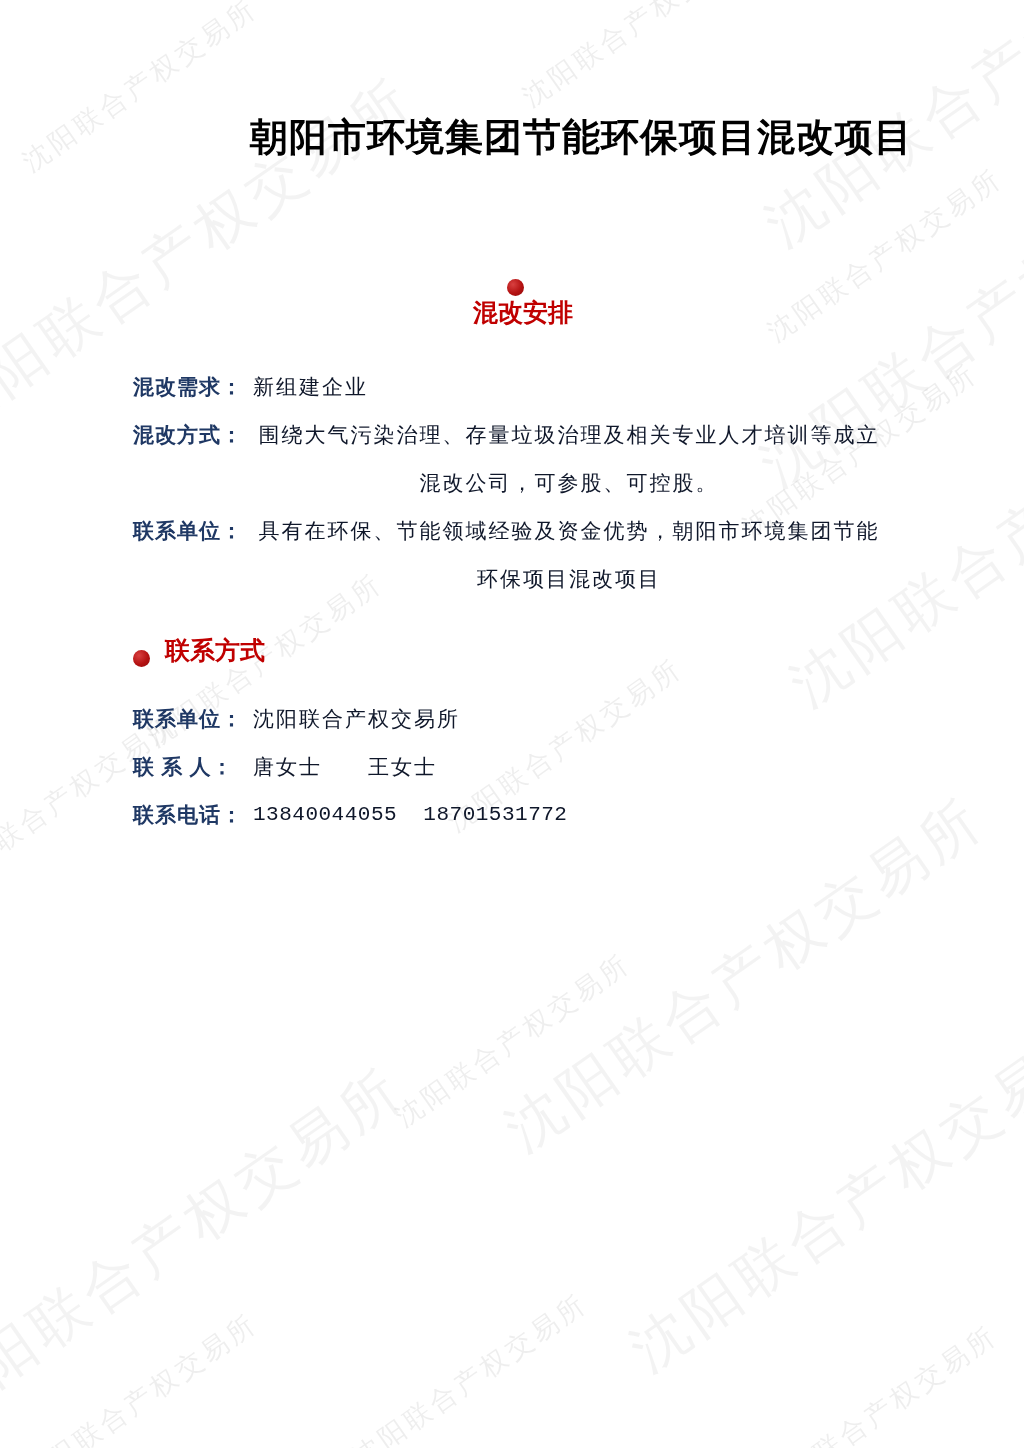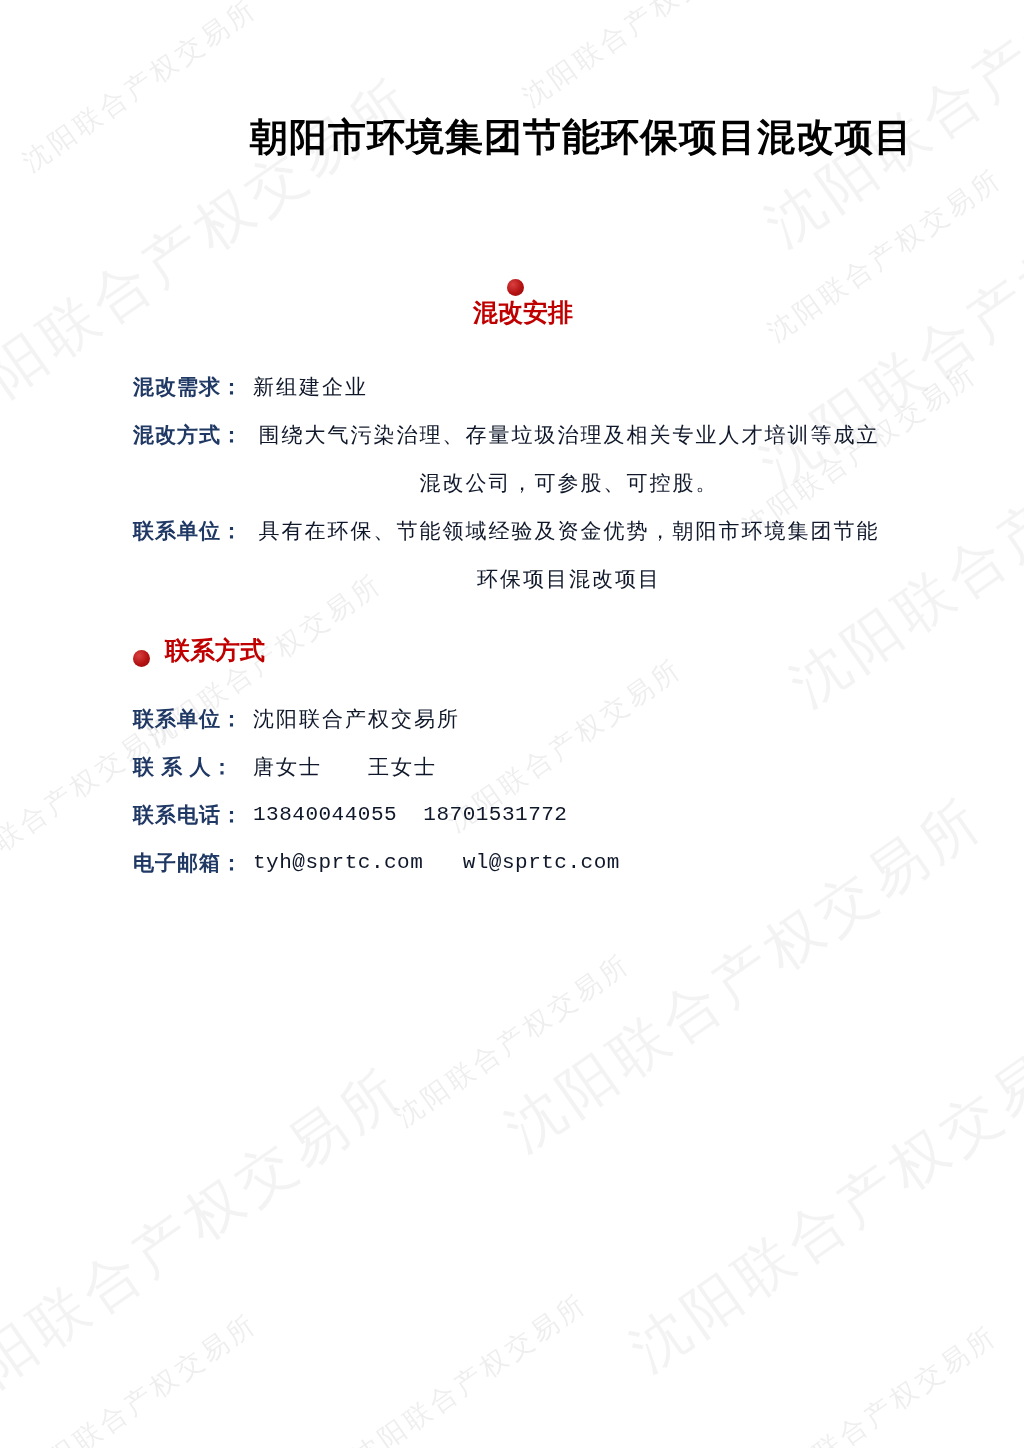--- a/index.html
+++ b/index.html
@@ -154,20 +154,16 @@
         <span class="value">沈阳联合产权交易所</span>
       </div>
       <div class="row">
         <span class="label">联 系 人：</span>
         <span class="value">唐女士　　王女士</span>
       </div>
       <div class="row">
         <span class="label">联系电话：</span>
         <span class="value mono">13840044055  18701531772</span>
       </div>
-      <div class="row">
-        <span class="label">电子邮箱：</span>
-        <span class="value mono">tyh@sprtc.com   wl@sprtc.com</span>
-      </div>
     </div>
 
   </div>
 </div>
 
 </body></html>

